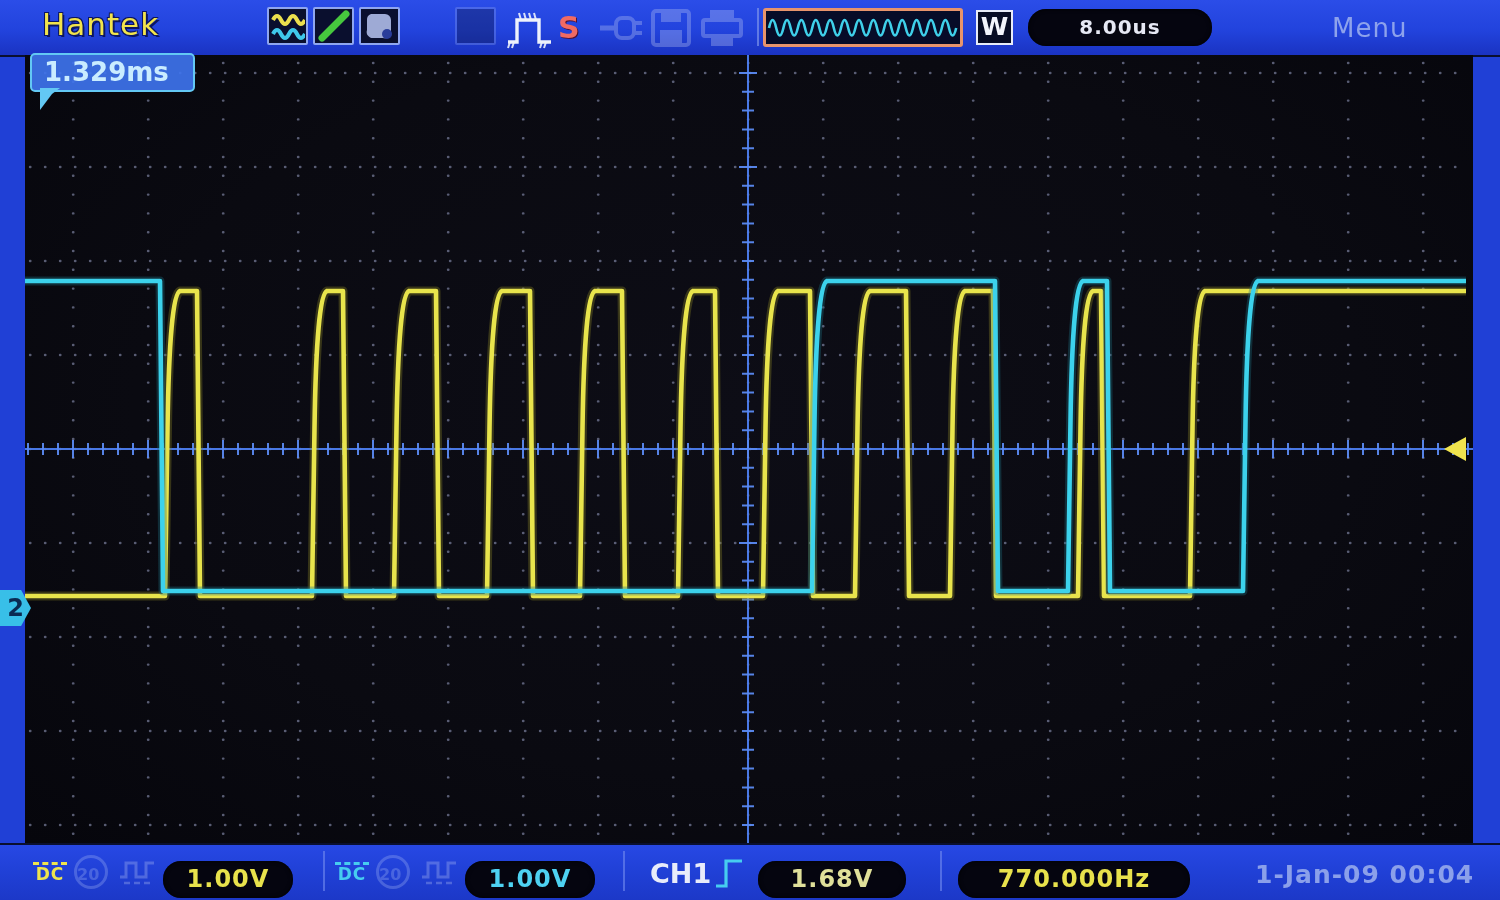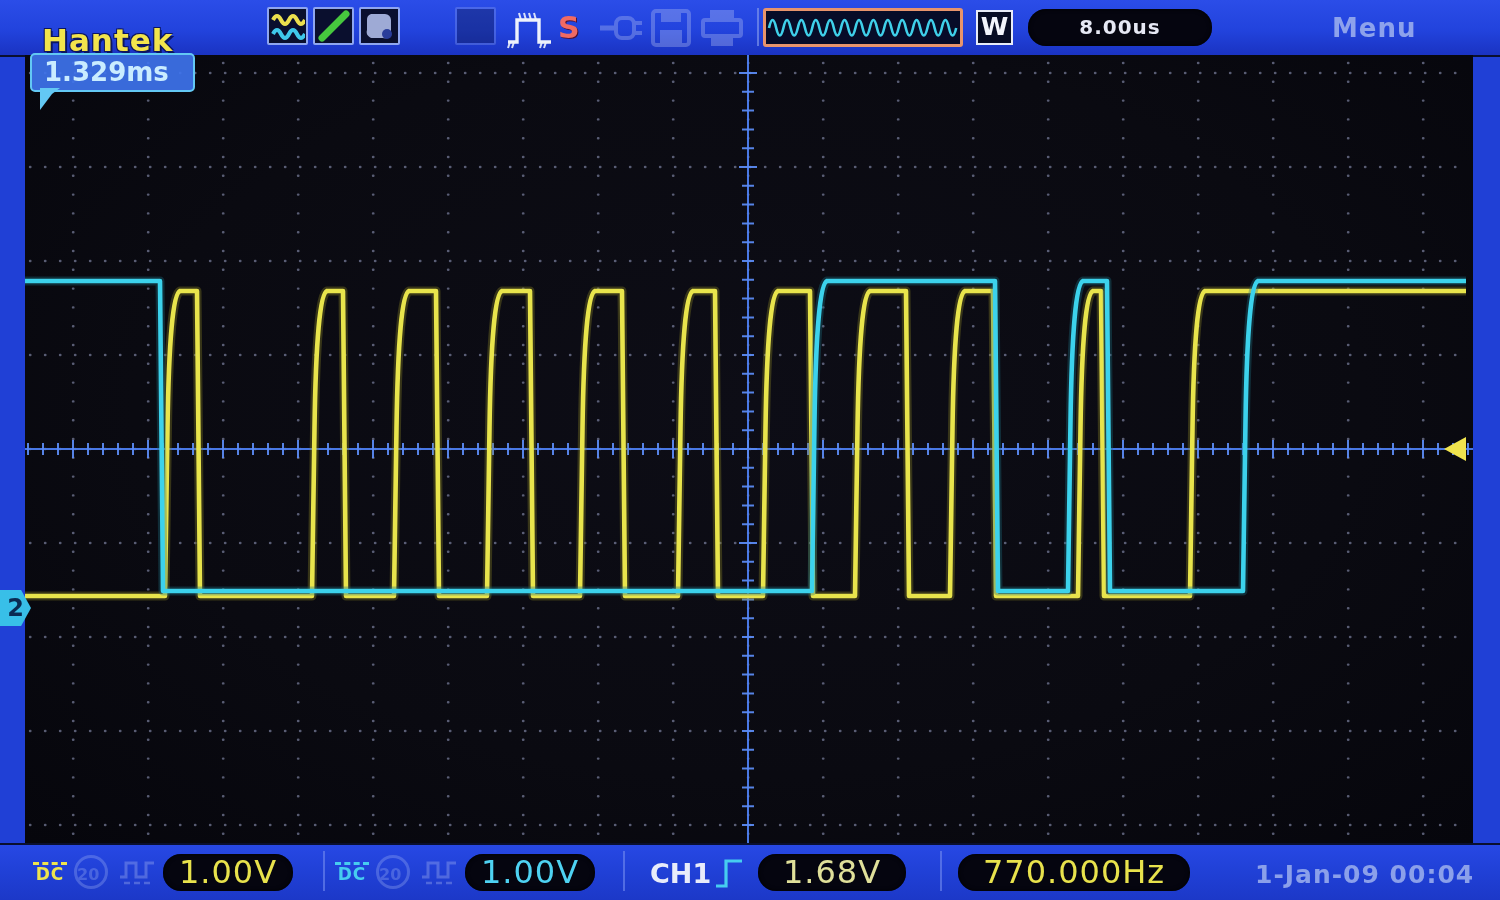--- a/index.html
+++ b/index.html
@@ -8,35 +8,35 @@
     background:linear-gradient(180deg,#2647e2 0%,#2040d6 6%,#2040d6 94%,#1b34c0 100%);
     font-family:"DejaVu Sans","Liberation Sans",sans-serif;
     -webkit-font-smoothing:antialiased;
   }
   .abs{position:absolute;}
 
   
   .topbar{left:0;top:0;width:1500px;height:55px;
     background:linear-gradient(180deg,#2b4de8 0%,#2243dd 55%,#1a33c2 100%);
     border-bottom:2px solid #0a1030;}
-  .logo{left:42px;top:6px;font-size:31px;font-weight:bold;color:#f2e44c;letter-spacing:1px;
-    text-shadow:2px 2px 0 #0c1660,-1px -1px 0 #0c1660,1px -1px 0 #0c1660,-1px 1px 0 #0c1660;margin-top:16px;}
+  .logo{left:42px;top:6px;font-size:31px;font-weight:normal;color:#f2e44c;letter-spacing:1px;
+    text-shadow:2px 2px 0 #0c1660,-1px -1px 0 #0c1660,1px -1px 0 #0c1660,-1px 1px 0 #0c1660;}
   .iconbox{top:7px;width:41px;height:38px;background:#0a0f2e;border:2px solid #8fa6f0;border-radius:2px;
     box-sizing:border-box;display:flex;align-items:center;justify-content:center;}
   .ghost{opacity:.32;}
   .sep-v{top:8px;width:2px;height:38px;background:#7c93ea;opacity:.7;}
   .single-s{left:558px;top:10px;font-size:30px;font-weight:bold;color:#f06a64;
     text-shadow:1px 1px 0 #501030;}
   .preview{left:763px;top:8px;width:200px;height:39px;background:#070c28;
     border:3px solid #e8946c;border-radius:3px;box-sizing:border-box;}
   .wbox{left:976px;top:10px;width:37px;height:35px;background:#070c24;border:2px solid #e8ecf8;
     box-sizing:border-box;color:#f2f4fc;font-weight:bold;font-size:25px;text-align:center;line-height:30px;}
   .pill{background:#05050f;border-radius:18px;text-align:center;box-shadow:inset 0 0 4px #000;}
   .tb-pill{left:1028px;top:9px;width:184px;height:37px;color:#e6e8f4;font-weight:bold;font-size:20px;line-height:37px;letter-spacing:1px;}
-  .menu{left:1332px;top:13px;font-size:26px;font-weight:bold;color:#8da2ec;letter-spacing:1px;}
+  .menu{left:1332px;top:13px;font-size:26px;font-weight:normal;color:#8da2ec;letter-spacing:1px;}
 
   
   .screen{left:25px;top:55px;width:1448px;height:788px;
     background:radial-gradient(ellipse at 50% 45%,#0d0d16 0%,#0a0a11 60%,#06060c 100%);}
   #scope-svg{left:0;top:0;}
   .delay-tag{left:30px;top:53px;padding:2px 24px 3px 12px;background:rgba(62,115,235,.92);
     border:2px solid #63c8f4;border-radius:5px;color:#c9ecff;font-size:26px;font-weight:bold;}
   .delay-ptr{left:40px;top:88px;width:0;height:0;border-left:12px solid #63c8f4;
     border-right:8px solid transparent;border-bottom:16px solid transparent;border-top:6px solid #63c8f4;}
   .ch2-tag{left:0;top:590px;width:31px;height:36px;background:#38bfe8;color:#0a2a52;
@@ -48,21 +48,21 @@
     background:linear-gradient(180deg,#2748e4 0%,#2040d6 50%,#1c38c8 100%);
     border-top:2px solid #0a1030;box-sizing:border-box;}
   .bb-sep{top:6px;width:2px;height:40px;background:#6d86ec;opacity:.65;}
   .cicon{top:9px;width:40px;height:36px;display:flex;flex-direction:column;align-items:center;justify-content:center;}
   .dc-dash{width:34px;border-top:3px dashed currentColor;margin-bottom:2px;}
   .dc-txt{font-size:17px;font-weight:bold;line-height:15px;letter-spacing:1px;text-align:center;}
   .yellow{color:#eee44e;}
   .cyan{color:#46cdf0;}
   .bwcircle{top:10px;width:34px;height:34px;border:3px solid #9db1f4;border-radius:50%;color:#9db1f4;
     font-size:16px;font-weight:bold;text-align:left;line-height:34px;box-sizing:border-box;opacity:.33;}
-  .bb-pill{top:9px;height:37px;font-weight:normal;font-size:32px;line-height:37px;letter-spacing:1px;}
+  .bb-pill{top:16px;height:37px;font-weight:bold;font-size:24px;line-height:37px;letter-spacing:1px;}
   .p-ch1{left:163px;width:130px;color:#e8e24c;}
   .p-ch2{left:465px;width:130px;color:#4ed2f2;}
   .p-trig{left:758px;width:148px;color:#e0e09a;}
   .p-freq{left:958px;width:232px;color:#e8e24c;}
   .ch1lbl{left:650px;top:13px;font-size:27px;font-weight:bold;color:#e8ecfa;}
   .datetxt{left:1233px;top:15px;font-size:25px;font-weight:bold;color:#8ba0ea;letter-spacing:1px;margin-left:22px;}
 </style>
 </head>
 <body>
 

